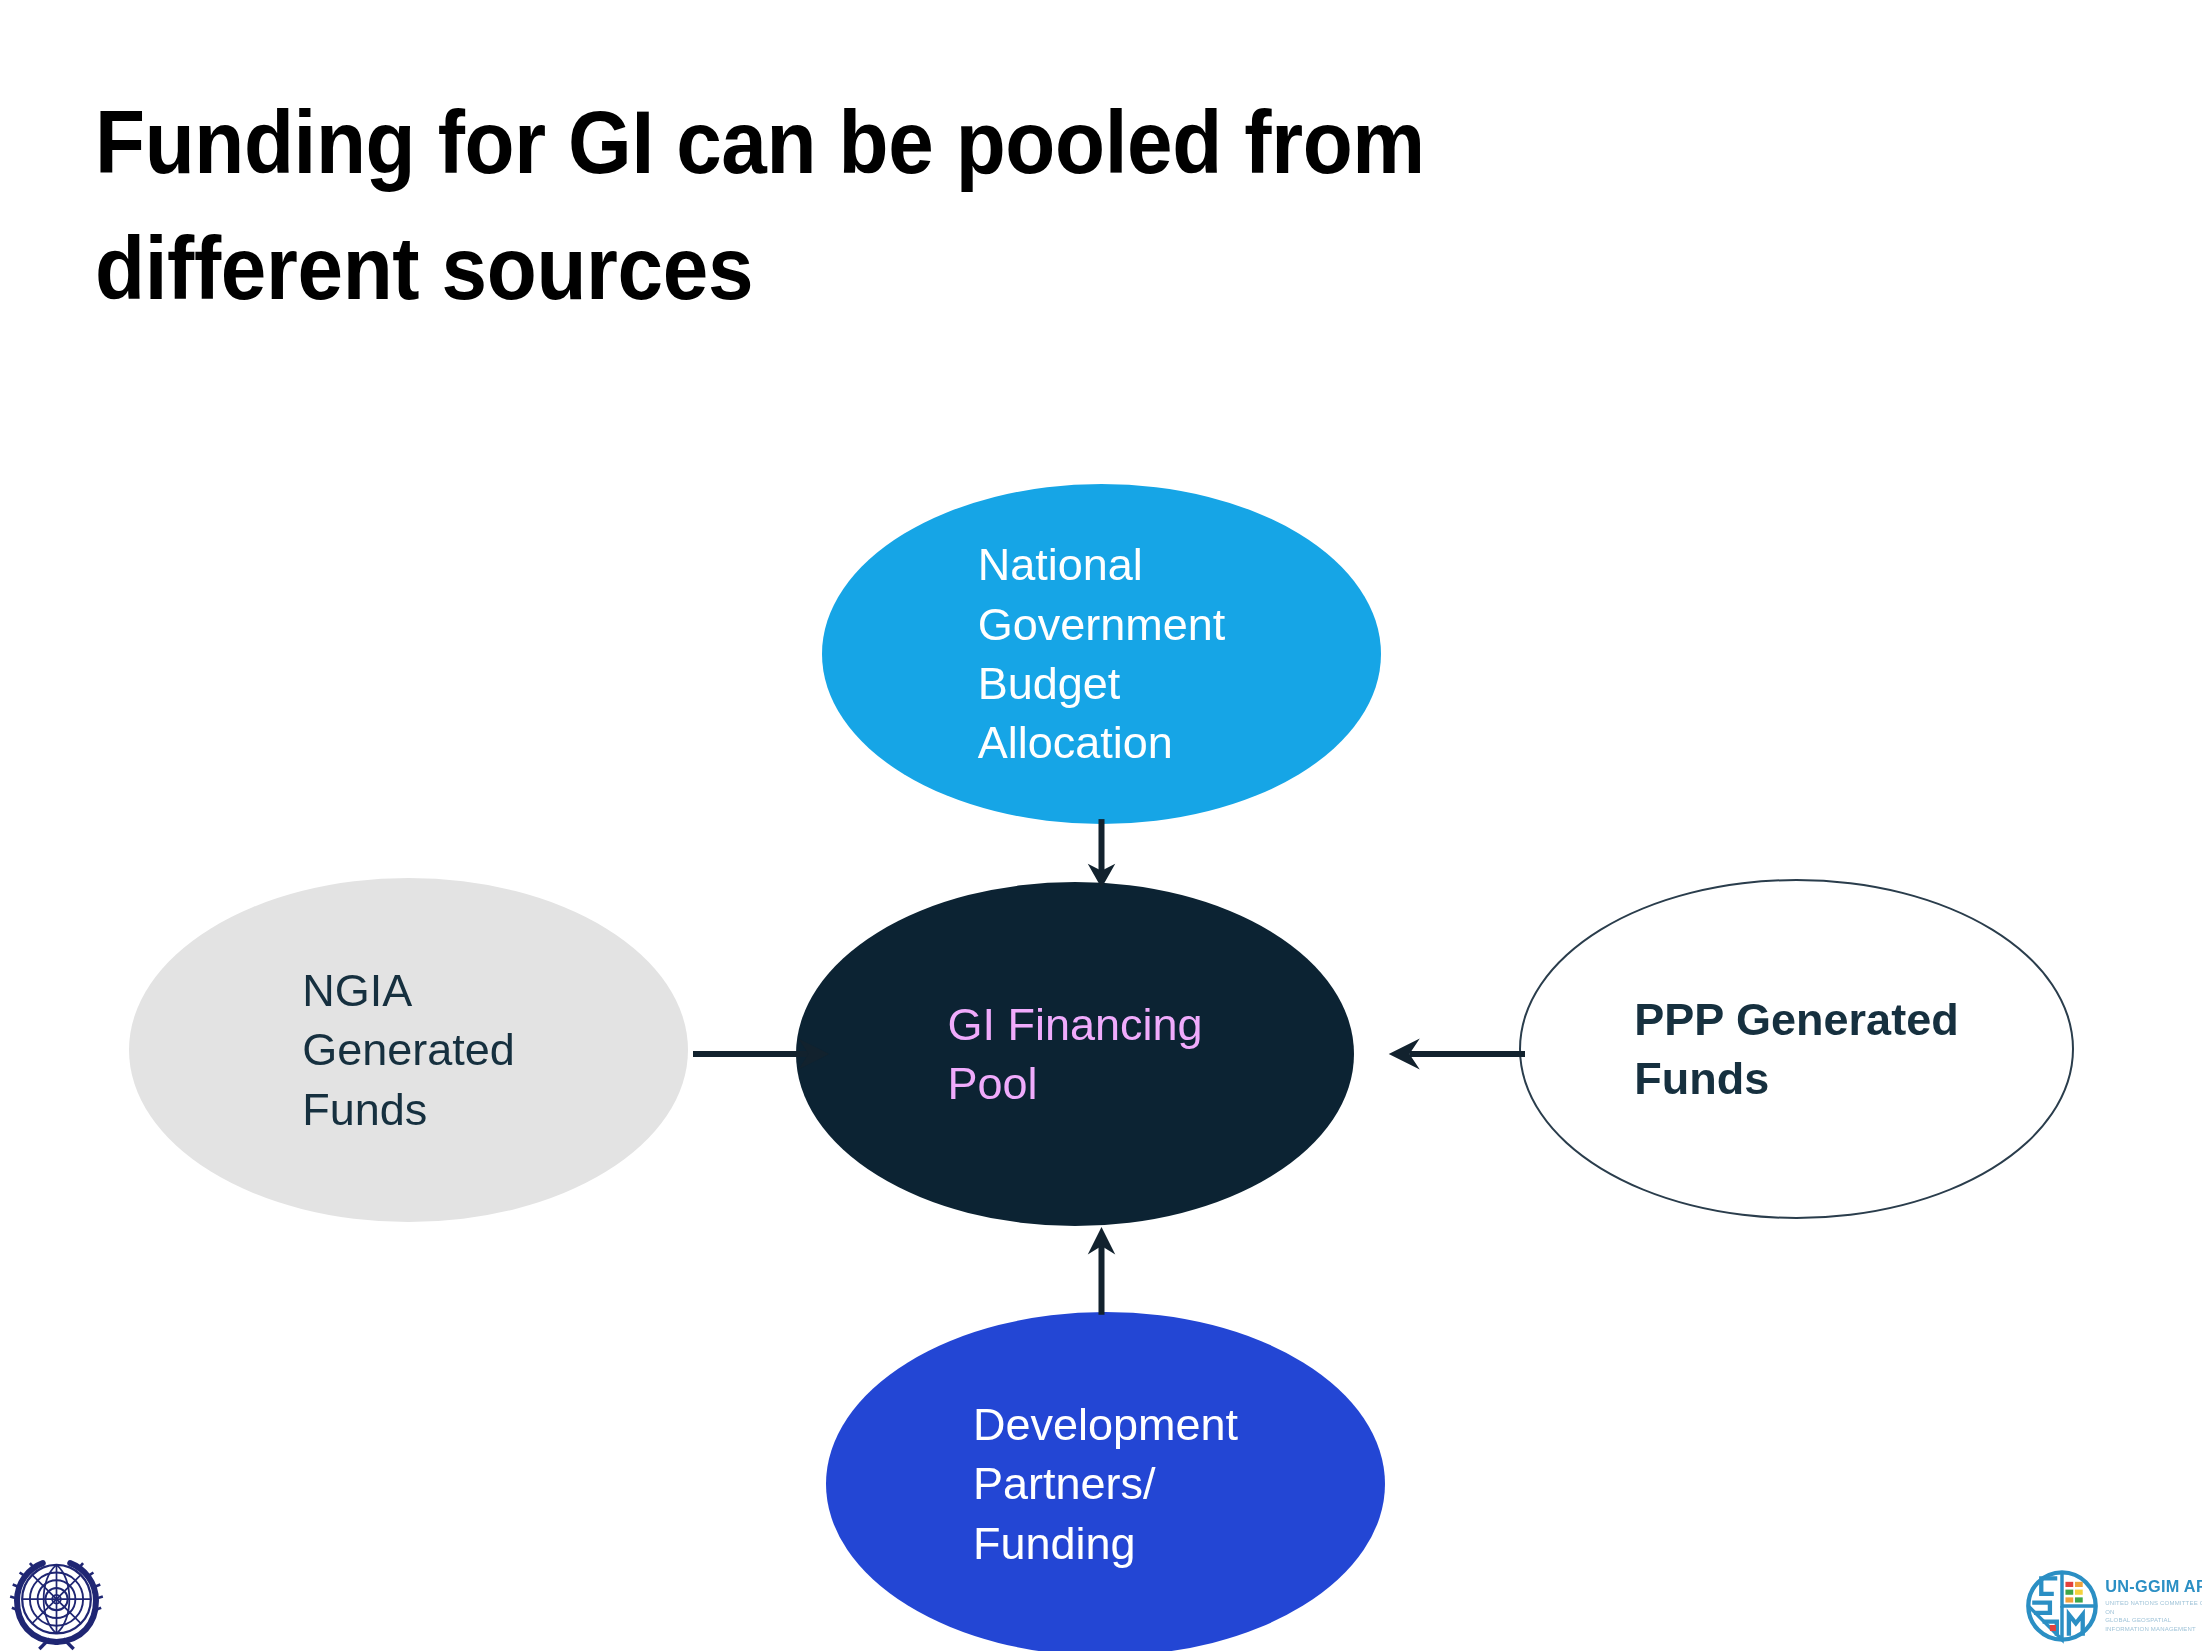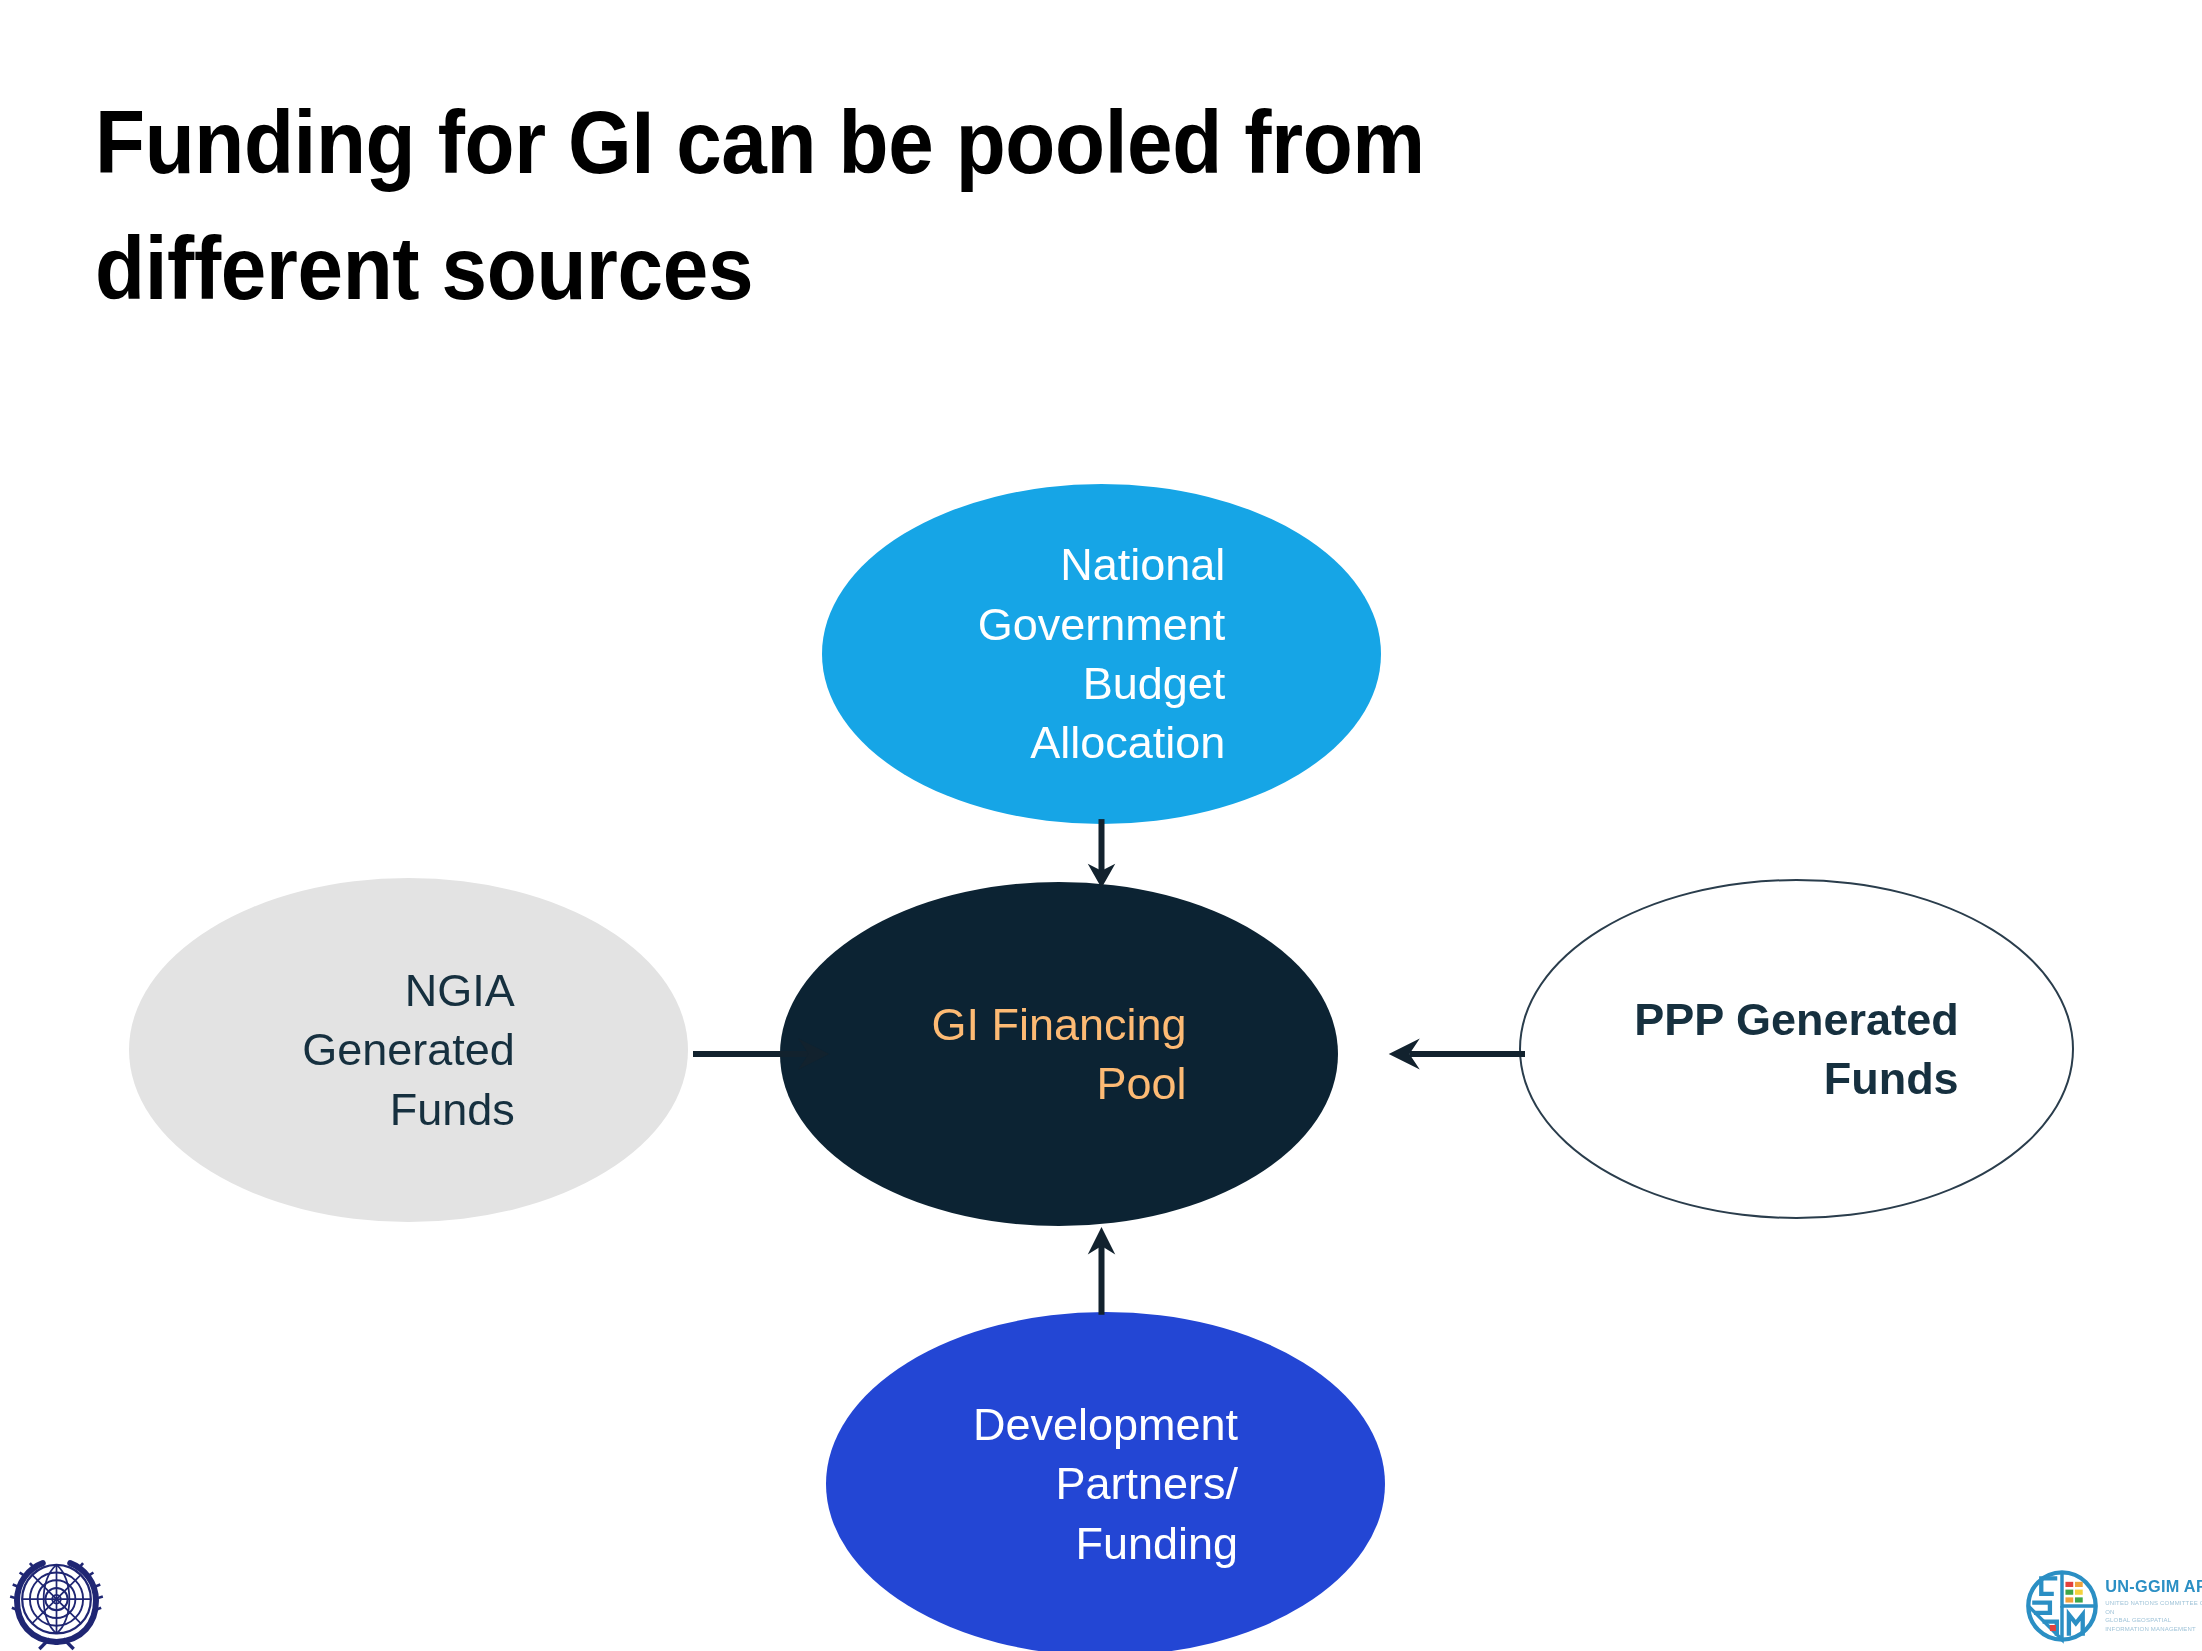--- a/index.html
+++ b/index.html
@@ -39,21 +39,21 @@
     top: 0;
     width: 2203px;
     height: 1652px;
   }
 
   .node {
     position: absolute;
     display: flex;
     align-items: center;
     justify-content: center;
-    text-align: right;
+    text-align: left;
     border-radius: 50%;
     font-family: "Liberation Sans", sans-serif;
     font-weight: normal;
     line-height: 1.32;
     white-space: pre-line;
     box-sizing: border-box;
   }
 
   
   #node-national {
@@ -61,26 +61,26 @@
     top: 484px;
     width: 559px;
     height: 340px;
     background: #16a5e6;
     color: #ffffff;
     font-size: 45px;
   }
 
   
   #node-pool {
-    left: 780px;
+    left: 796px;
     top: 882px;
     width: 558px;
     height: 344px;
     background: #0c2333;
-    color: #fdba74;
+    color: #f0abfc;
     font-size: 45px;
   }
 
   
   #node-ngia {
     left: 129px;
     top: 878px;
     width: 559px;
     height: 344px;
     background: #e3e3e3;

